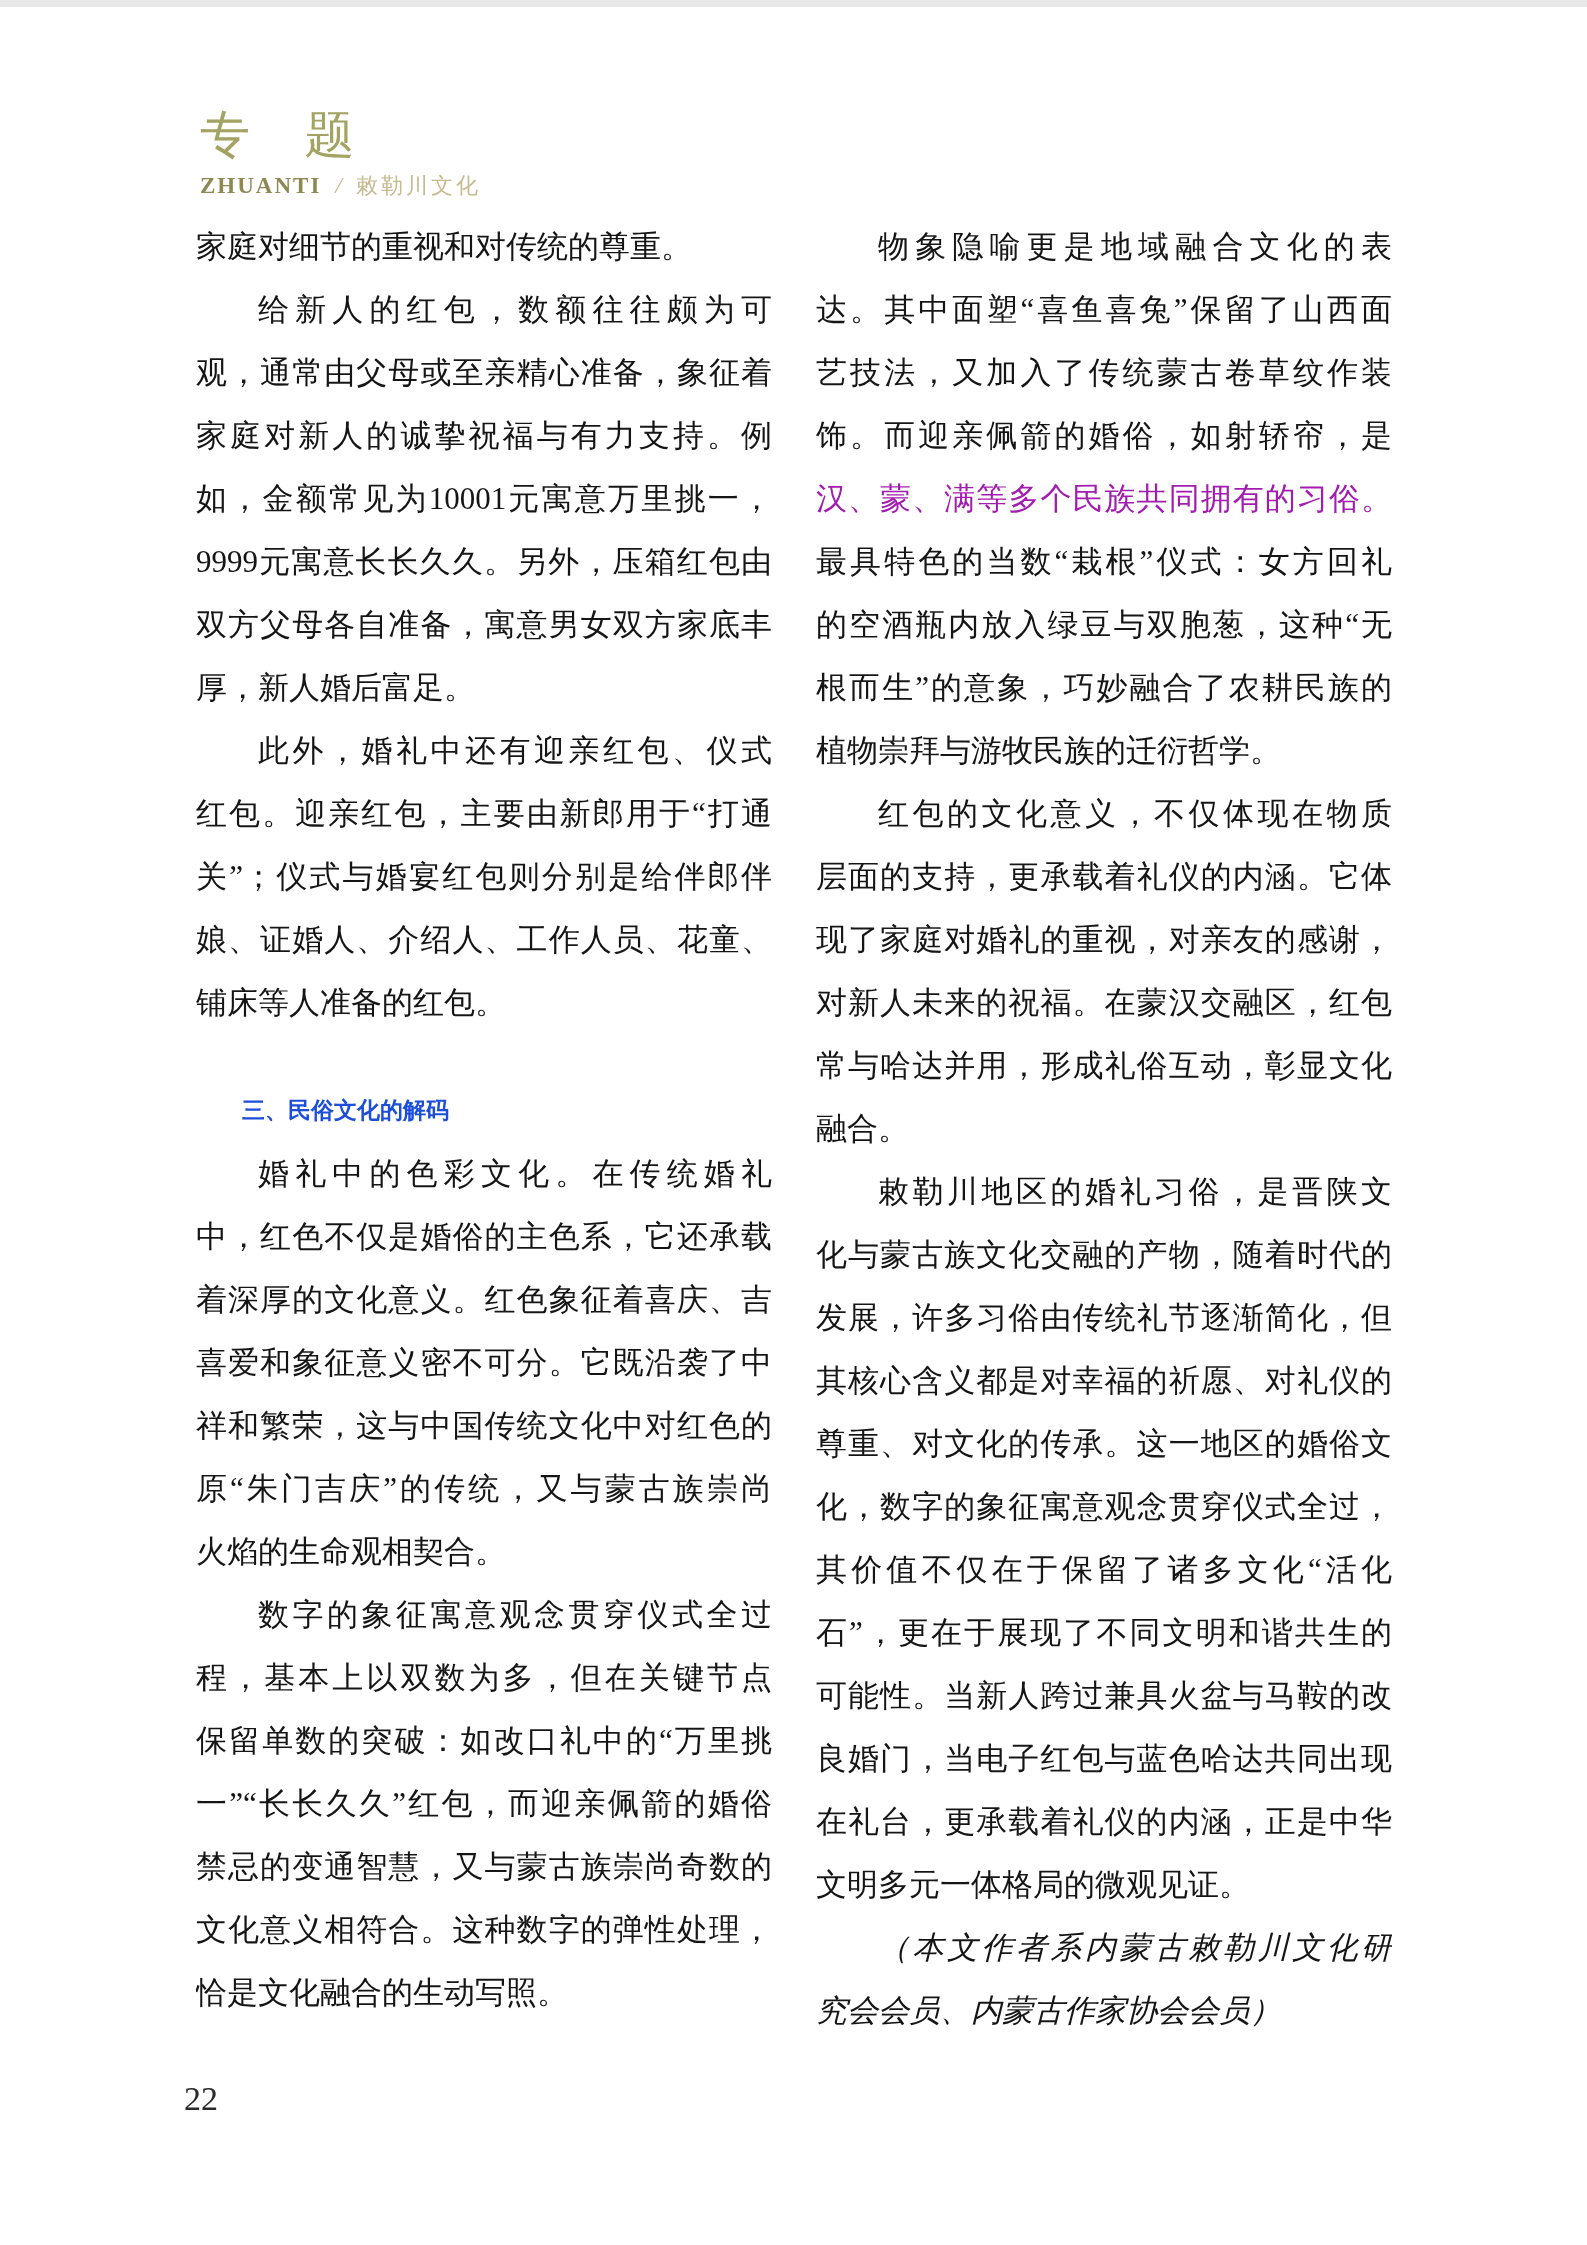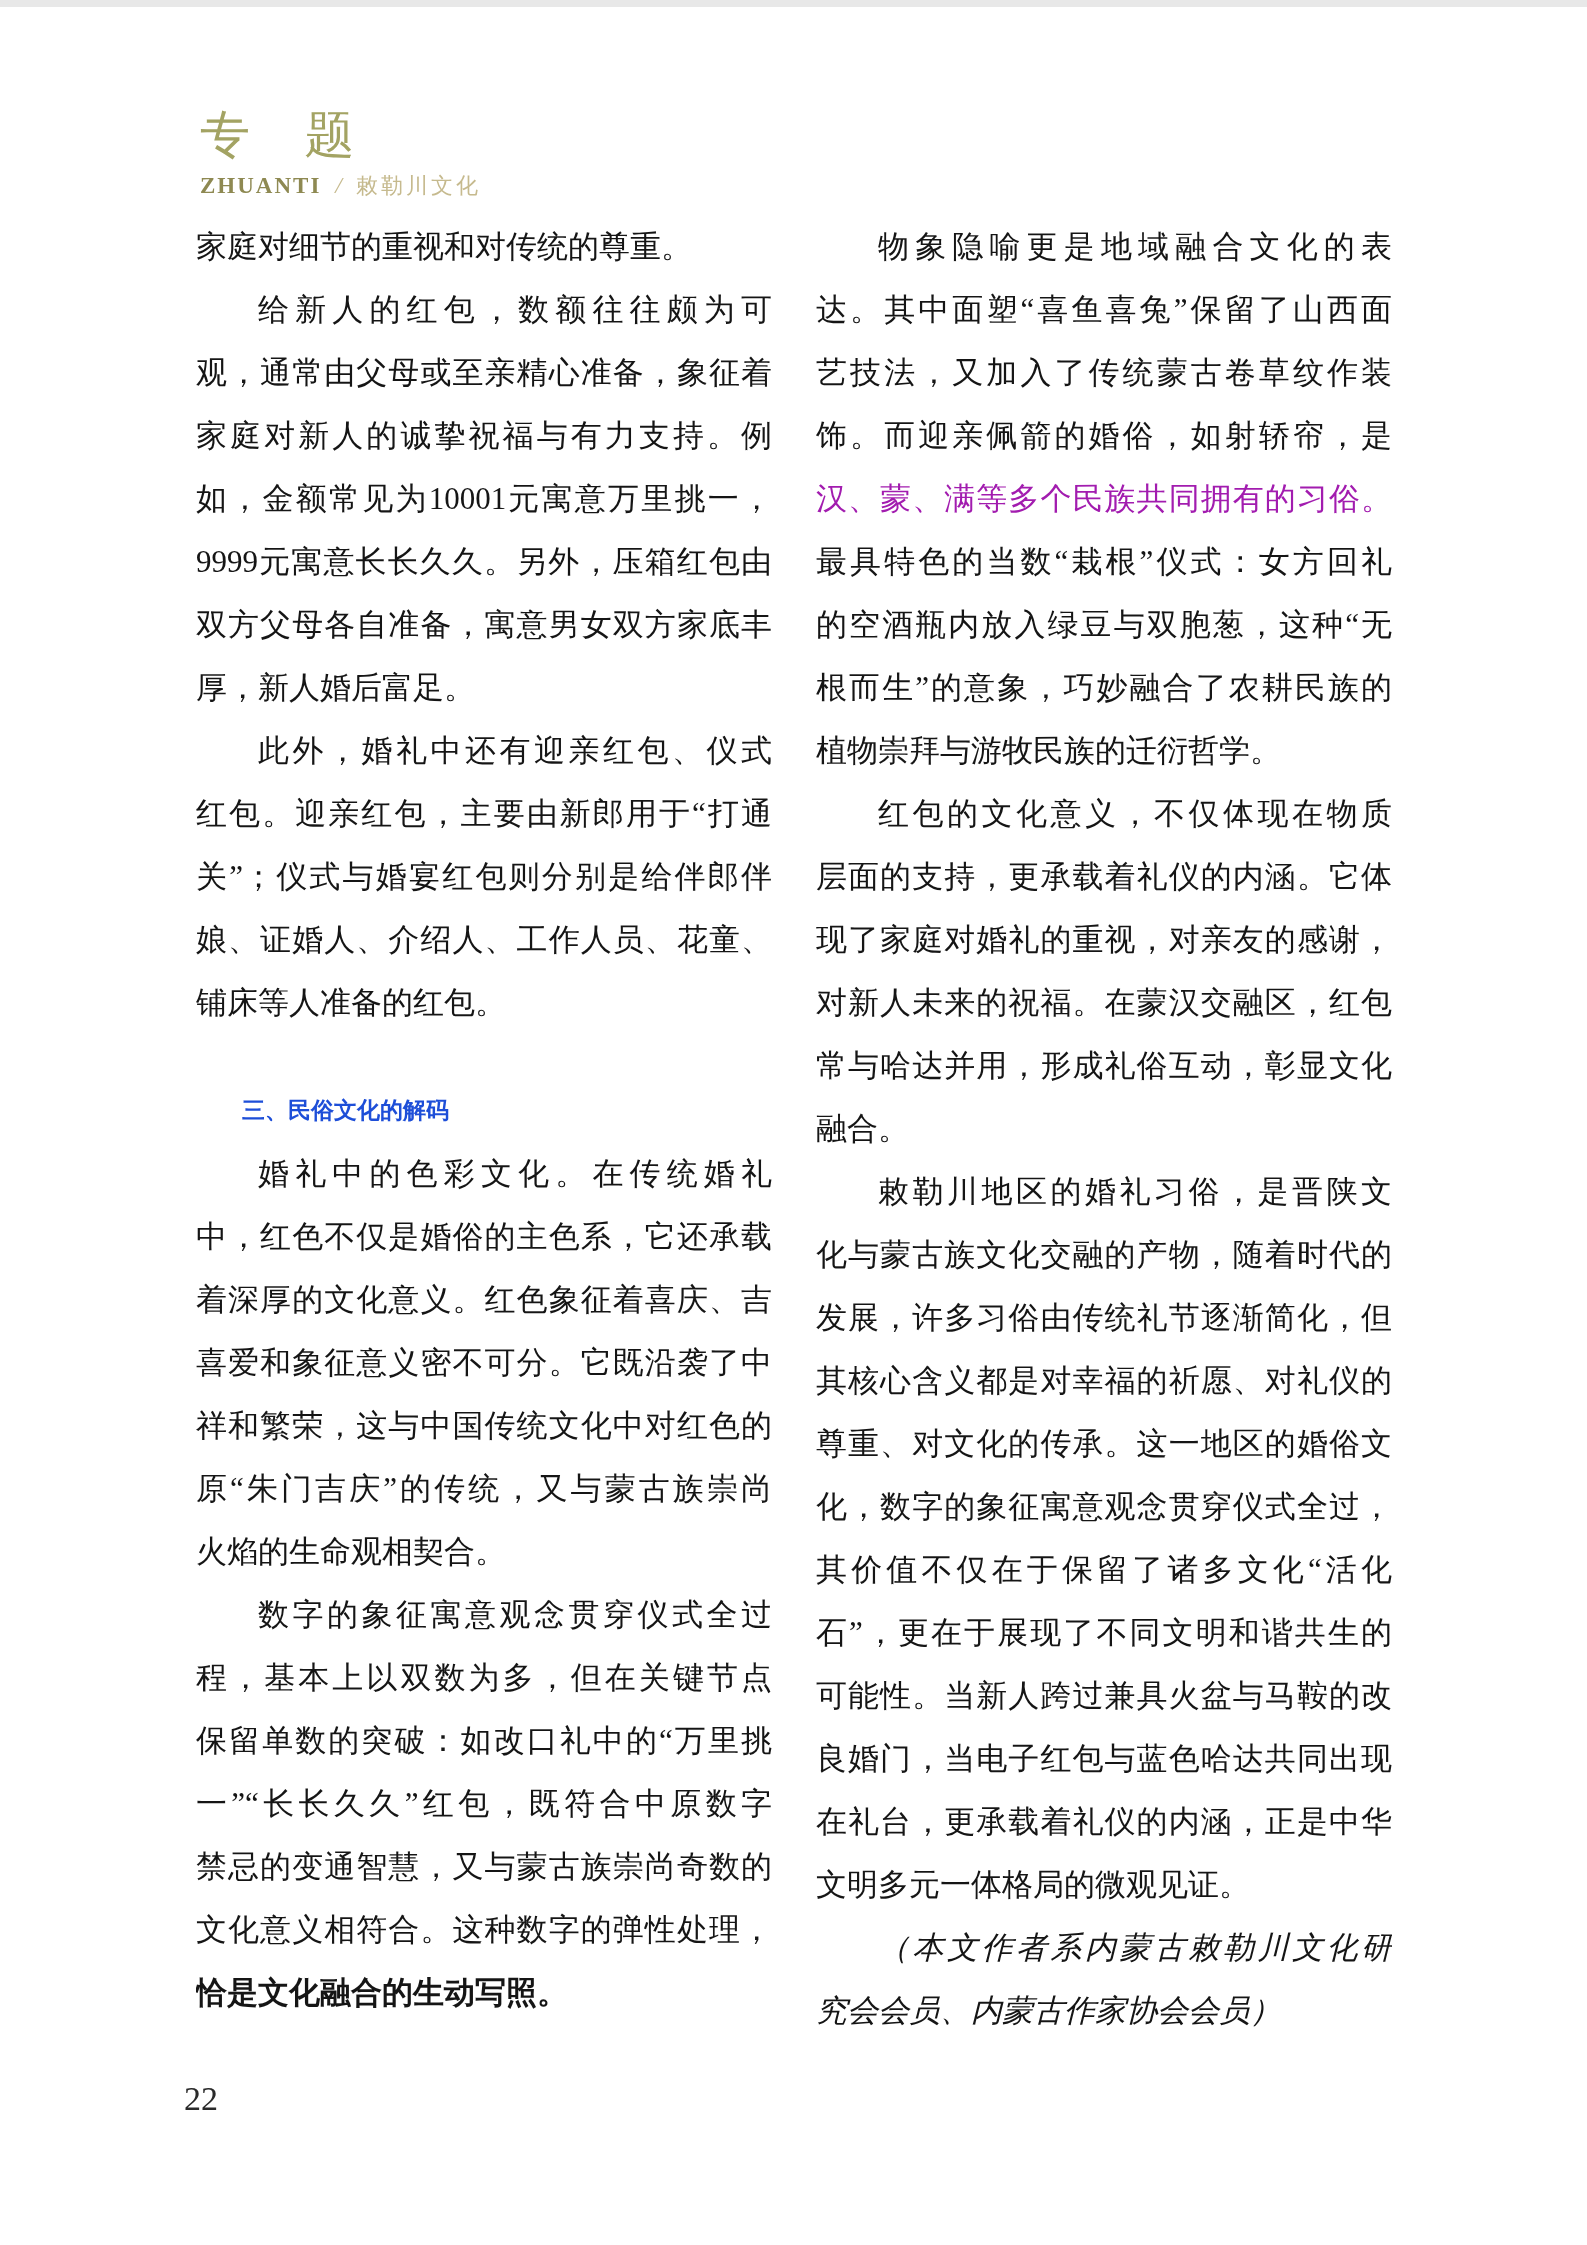--- a/index.html
+++ b/index.html
@@ -116,24 +116,24 @@
         <div class="line ind" style="color: rgb(21, 21, 21);">婚礼中的色彩文化。在传统婚礼</div>
         <div class="line" style="color: rgb(21, 21, 21);">中，红色不仅是婚俗的主色系，它还承载</div>
         <div class="line" style="color: rgb(21, 21, 21);">着深厚的文化意义。红色象征着喜庆、吉</div>
         <div class="line" style="color: rgb(21, 21, 21);">喜爱和象征意义密不可分。它既沿袭了中</div>
         <div class="line" style="color: rgb(21, 21, 21);">祥和繁荣，这与中国传统文化中对红色的</div>
         <div class="line" style="color: rgb(21, 21, 21);">原“朱门吉庆”的传统，又与蒙古族崇尚</div>
         <div class="line end" style="color: rgb(21, 21, 21);">火焰的生命观相契合。</div>
         <div class="line ind" style="color: rgb(21, 21, 21);">数字的象征寓意观念贯穿仪式全过</div>
         <div class="line" style="color: rgb(21, 21, 21);">程，基本上以双数为多，但在关键节点</div>
         <div class="line" style="color: rgb(21, 21, 21);">保留单数的突破：如改口礼中的“万里挑</div>
-        <div class="line" style="color: rgb(21, 21, 21);">一”“长长久久”红包，既符合中原数字</div>
+        <div class="line" style="color: rgb(21, 21, 21);">一”“长长久久”红包，而迎亲佩箭的婚俗</div>
         <div class="line" style="color: rgb(21, 21, 21);">禁忌的变通智慧，又与蒙古族崇尚奇数的</div>
         <div class="line" style="color: rgb(21, 21, 21);">文化意义相符合。这种数字的弹性处理，</div>
-        <div class="line end" style="color: rgb(21, 21, 21); font-weight: bold;">恰是文化融合的生动写照。</div>
+        <div class="line end" style="color: rgb(21, 21, 21);">恰是文化融合的生动写照。</div>
       </div>
     <div class="col" id="col-right">
         <div class="line ind" style="color: rgb(21, 21, 21);">物象隐喻更是地域融合文化的表</div>
         <div class="line" style="color: rgb(21, 21, 21);">达。其中面塑“喜鱼喜兔”保留了山西面</div>
         <div class="line" style="color: rgb(21, 21, 21);">艺技法，又加入了传统蒙古卷草纹作装</div>
         <div class="line" style="color: rgb(21, 21, 21);">饰。而迎亲佩箭的婚俗，如射轿帘，是</div>
         <div class="line" style="color: #a21caf;">汉、蒙、满等多个民族共同拥有的习俗。</div>
         <div class="line" style="color: rgb(21, 21, 21);">最具特色的当数“栽根”仪式：女方回礼</div>
         <div class="line" style="color: rgb(21, 21, 21);">的空酒瓶内放入绿豆与双胞葱，这种“无</div>
         <div class="line" style="color: rgb(21, 21, 21);">根而生”的意象，巧妙融合了农耕民族的</div>

